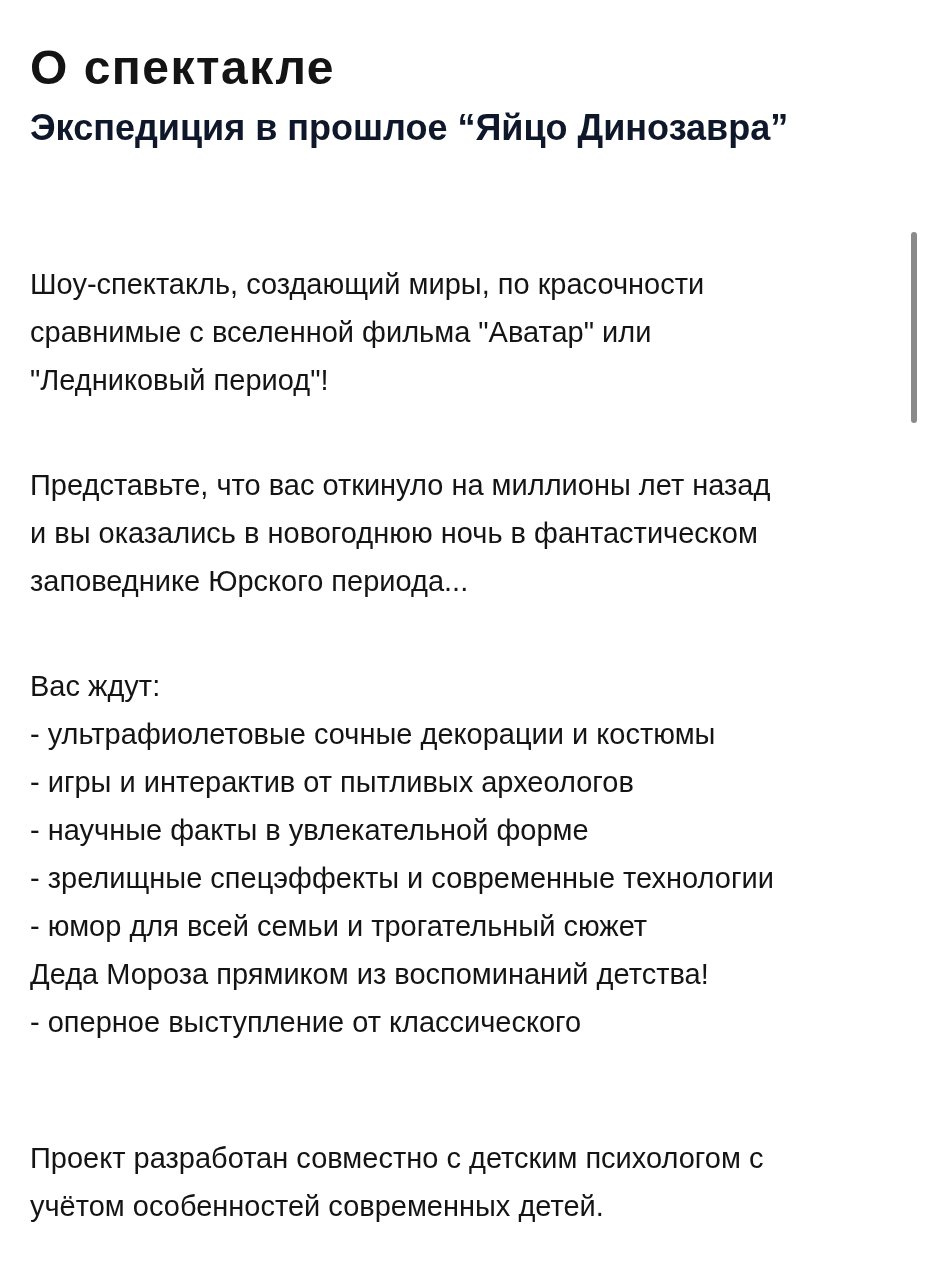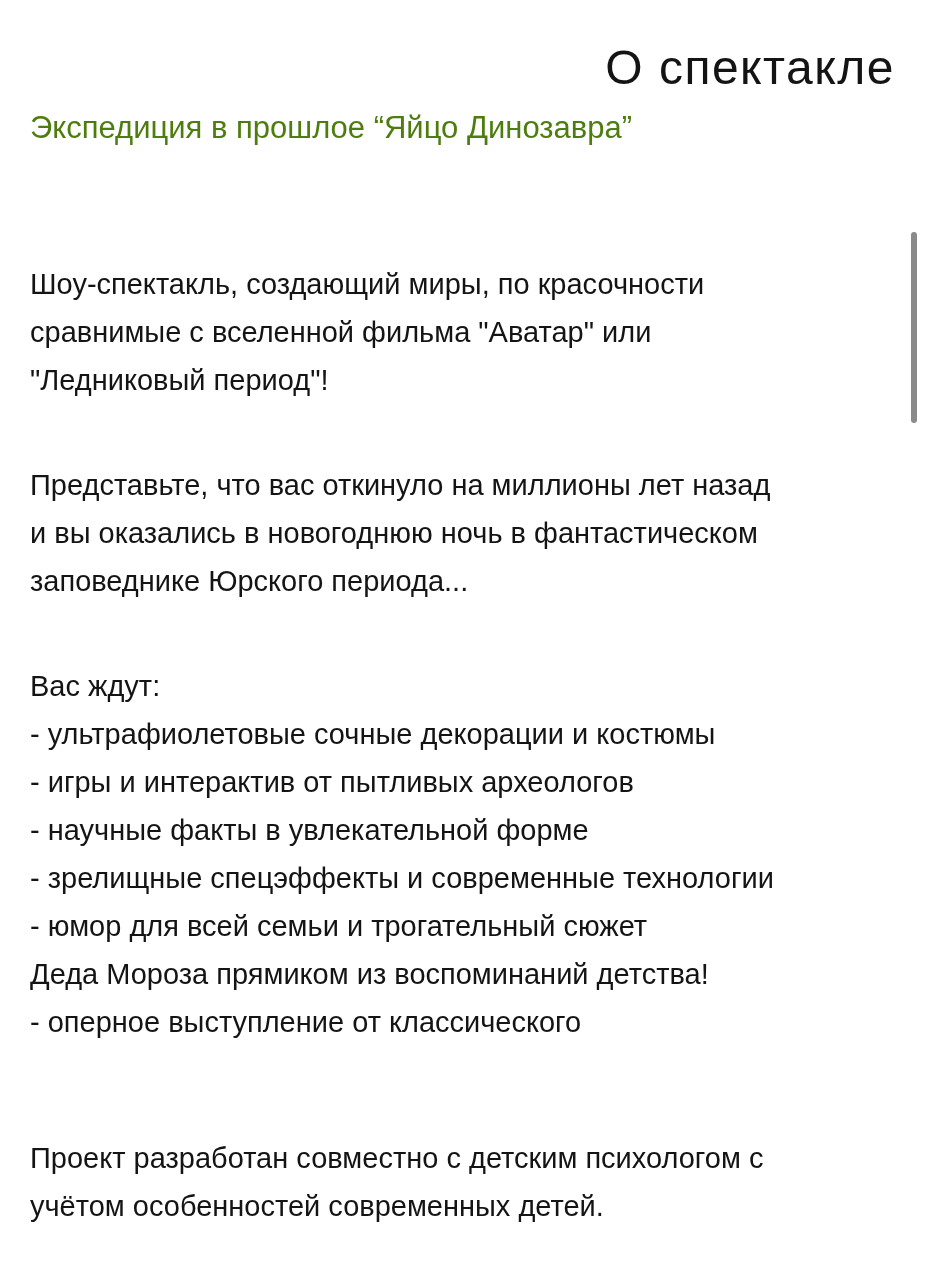--- a/index.html
+++ b/index.html
@@ -19,31 +19,30 @@
     width: 925px;
     height: 1280px;
     box-sizing: border-box;
     padding: 0 30px;
     background: #ffffff;
   }
   .title {
     margin: 40px 0 0 0;
     font-size: 48px;
     line-height: 56px;
-    font-weight: 400;
+    font-weight: 700;
     letter-spacing: 1.5px;
     color: #141414;
-    text-align: right;
   }
   .subtitle {
     margin-top: 12px;
-    font-size: 31px;
+    font-size: 36px;
     line-height: 40px;
-    font-weight: 400;
-    color: #4d7c0f;
+    font-weight: 700;
+    color: #0f172a;
   }
   .description {
     margin-top: 112px;
     width: 865px;
     font-size: 29px;
     line-height: 48px;
     font-weight: 400;
     color: #141414;
   }
   .para {

